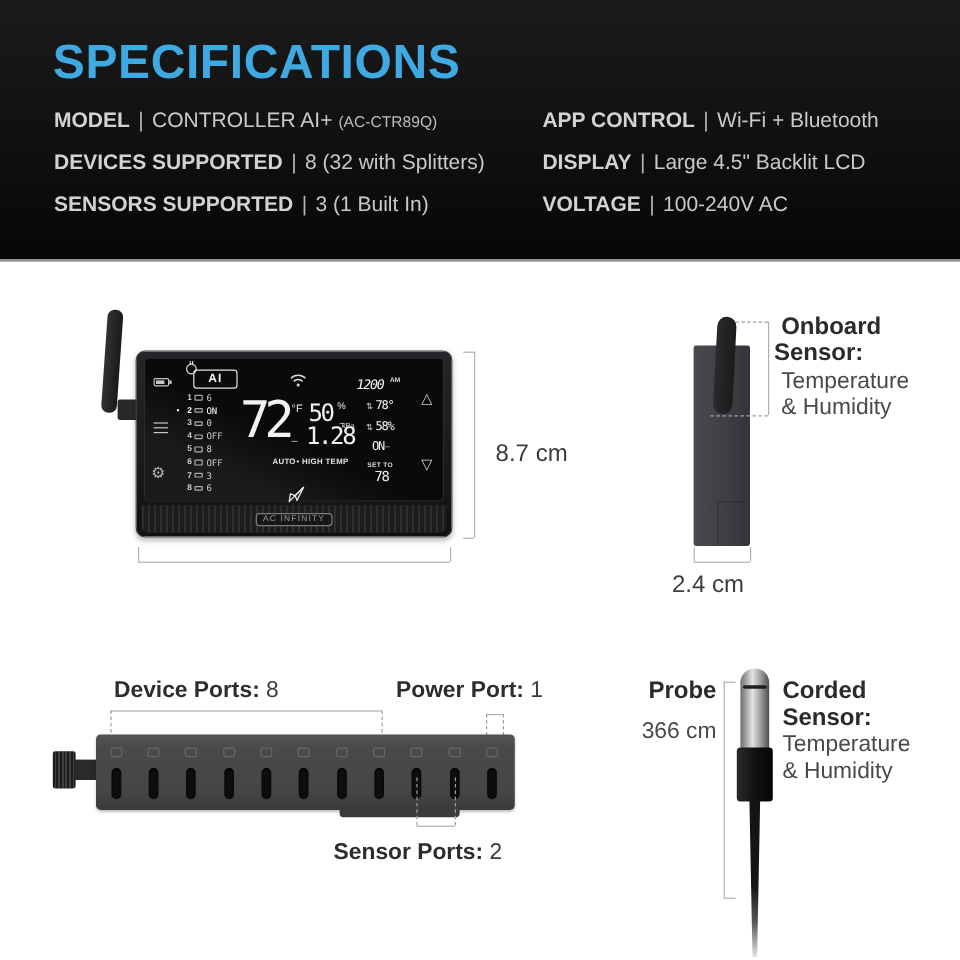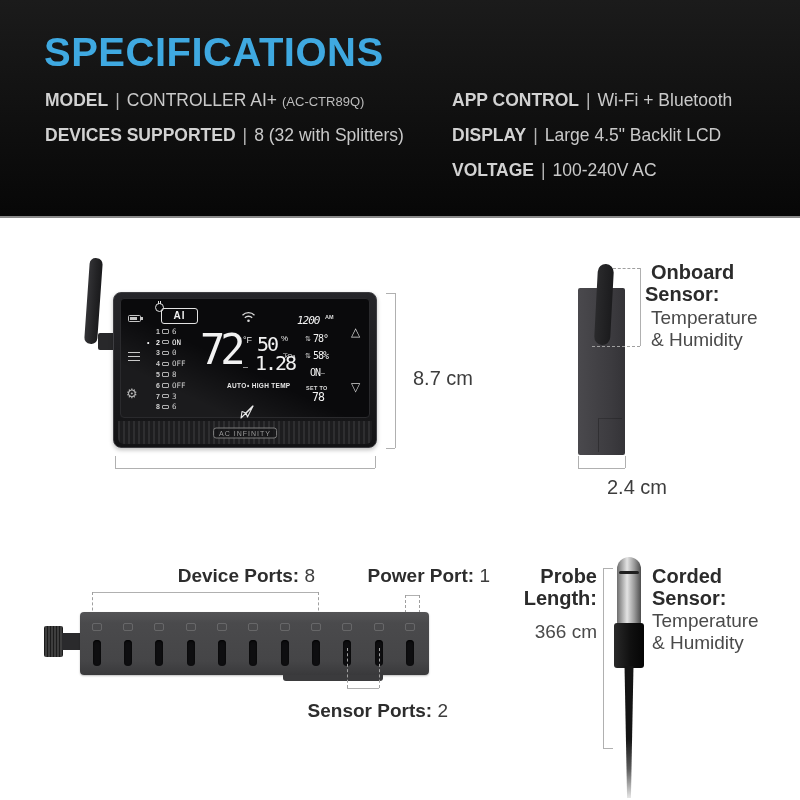--- a/index.html
+++ b/index.html
@@ -108,21 +108,21 @@
   
   .bar { left:80px; top:612px; width:349px; height:63px; border-radius:4px;
     background:linear-gradient(180deg,#545456 0%, #4a4a4c 18%, #454547 78%, #39393b 100%);
     box-shadow:0 1px 2px rgba(0,0,0,0.25); }
   .bar-step { left:283px; top:675px; width:100px; height:6px; background:#3b3b3d; border-radius:0 0 3px 3px; }
   .knob { left:44px; top:626px; width:19px; height:31px; border-radius:2px;
     background:repeating-linear-gradient(90deg,#1c1c1c 0 1.5px,#3e3e3e 1.5px 3px); }
   .knob-stem { left:62px; top:633px; width:21px; height:17px; background:#2a2a2c; }
   .slot { position:absolute; width:8px; height:26px; border-radius:4px; background:#0e0e10; box-shadow:inset 0 1px 2px #000; }
   .slot-ico { position:absolute; width:10px; height:8px; border:1px solid rgba(255,255,255,0.3); border-radius:2px; opacity:0.55; }
-  .port-lbl { position:absolute; text-align:right; font-size:19px; color:#2d2d2d; white-space:nowrap; }
+  .port-lbl { position:absolute; text-align:left; font-size:19px; color:#2d2d2d; white-space:nowrap; }
   .port-lbl b { font-weight:700; }
   .port-lbl .num { font-weight:400; color:#3d3d3d; }
 
   
   .probe-tip { left:617px; top:557px; width:24px; height:68px; border-radius:12px 12px 3px 3px;
     background:linear-gradient(90deg,#6d6d6d,#e3e3e3 42%,#9a9a9a 72%,#4d4d4d); }
   .probe-ring { left:619px; top:571px; width:20px; height:3px; background:#1f1f1f; border-radius:2px; }
   .probe-collar { left:614px; top:623px; width:30px; height:45px; border-radius:3px;
     background:linear-gradient(90deg,#2a2a2a,#101010 55%,#050505); }
   .probe-cable { left:621px; top:666px; width:16px; height:132px;
@@ -133,20 +133,21 @@
 </head>
 <body>
 
 <div class="canvas">
 
   <div class="hdr">
     <div class="hdr-title">SPECIFICATIONS</div>
     <div class="spec-col left">
         <div class="spec-row"><span class="lbl">MODEL</span><span class="dvd">|</span><span class="val">CONTROLLER AI+</span><span class="note">(AC-CTR89Q)</span></div>
         <div class="spec-row"><span class="lbl">DEVICES SUPPORTED</span><span class="dvd">|</span><span class="val">8 (32 with Splitters)</span></div>
+        <div class="spec-row"><span class="lbl">SENSORS SUPPORTED</span><span class="dvd">|</span><span class="val">3 (1 Built In)</span></div>
       </div>
     <div class="spec-col right">
         <div class="spec-row"><span class="lbl">APP CONTROL</span><span class="dvd">|</span><span class="val">Wi-Fi + Bluetooth</span></div>
         <div class="spec-row"><span class="lbl">DISPLAY</span><span class="dvd">|</span><span class="val">Large 4.5" Backlit LCD</span></div>
         <div class="spec-row"><span class="lbl">VOLTAGE</span><span class="dvd">|</span><span class="val">100-240V AC</span></div>
       </div>
   </div>
 
   <div class="abs ctl-antenna"></div>
   <div class="abs ctl-stub"></div>
@@ -269,21 +270,21 @@
   <div class="abs hdash" style="left:592px; top:346px; width:48px;"></div>
 
   <div class="abs info-title" style="left:651px; top:261px;">Onboard</div>
   <div class="abs info-title" style="left:645px; top:283px;">Sensor:</div>
   <div class="abs info-desc" style="left:651px; top:307px;">Temperature</div>
   <div class="abs info-desc" style="left:651px; top:329px;">&amp; Humidity</div>
 
   <div class="abs vline" style="left:578px; top:456px; height:12px;"></div>
   <div class="abs hline" style="left:578px; top:468px; width:47px;"></div>
   <div class="abs vline" style="left:625px; top:456px; height:12px;"></div>
-  <div class="abs dim" style="left:592px; top:476px; width:90px; text-align:center;">2.4 cm</div>
+  <div class="abs dim" style="left:560px; top:476px; width:90px; text-align:left;">2.4 cm</div>
 
   <div class="port-lbl" style="left:95px; top:565px; width:220px;">
     <b>Device Ports:</b>
     <span class="num">8</span>
   </div>
   <div class="port-lbl" style="left:330px; top:565px; width:160px;">
     <b>Power Port:</b>
     <span class="num">1</span>
   </div>
 
@@ -327,21 +328,20 @@
   <div class="abs vdash" style="left:347px; top:648px; height:40px;"></div>
   <div class="abs vdash" style="left:379px; top:648px; height:40px;"></div>
   <div class="abs hline" style="left:347px; top:688px; width:32px;"></div>
   <div class="port-lbl" style="left:278px; top:700px; width:170px;">
     <b>Sensor Ports:</b>
     <span class="num">2</span>
   </div>
 
   <div class="abs probe-lbl-block">
     <div class="info-title">Probe</div>
-    <div class="info-title">Length:</div>
     <div class="info-desc" style="margin-top:12px;">366 cm</div>
   </div>
 
   <div class="abs hline" style="left:603px; top:568px; width:10px;"></div>
   <div class="abs vline" style="left:603px; top:568px; height:180px;"></div>
   <div class="abs hline" style="left:603px; top:748px; width:10px;"></div>
 
   <div class="abs probe-tip"></div>
   <div class="abs probe-ring"></div>
   <div class="abs probe-collar"></div>

